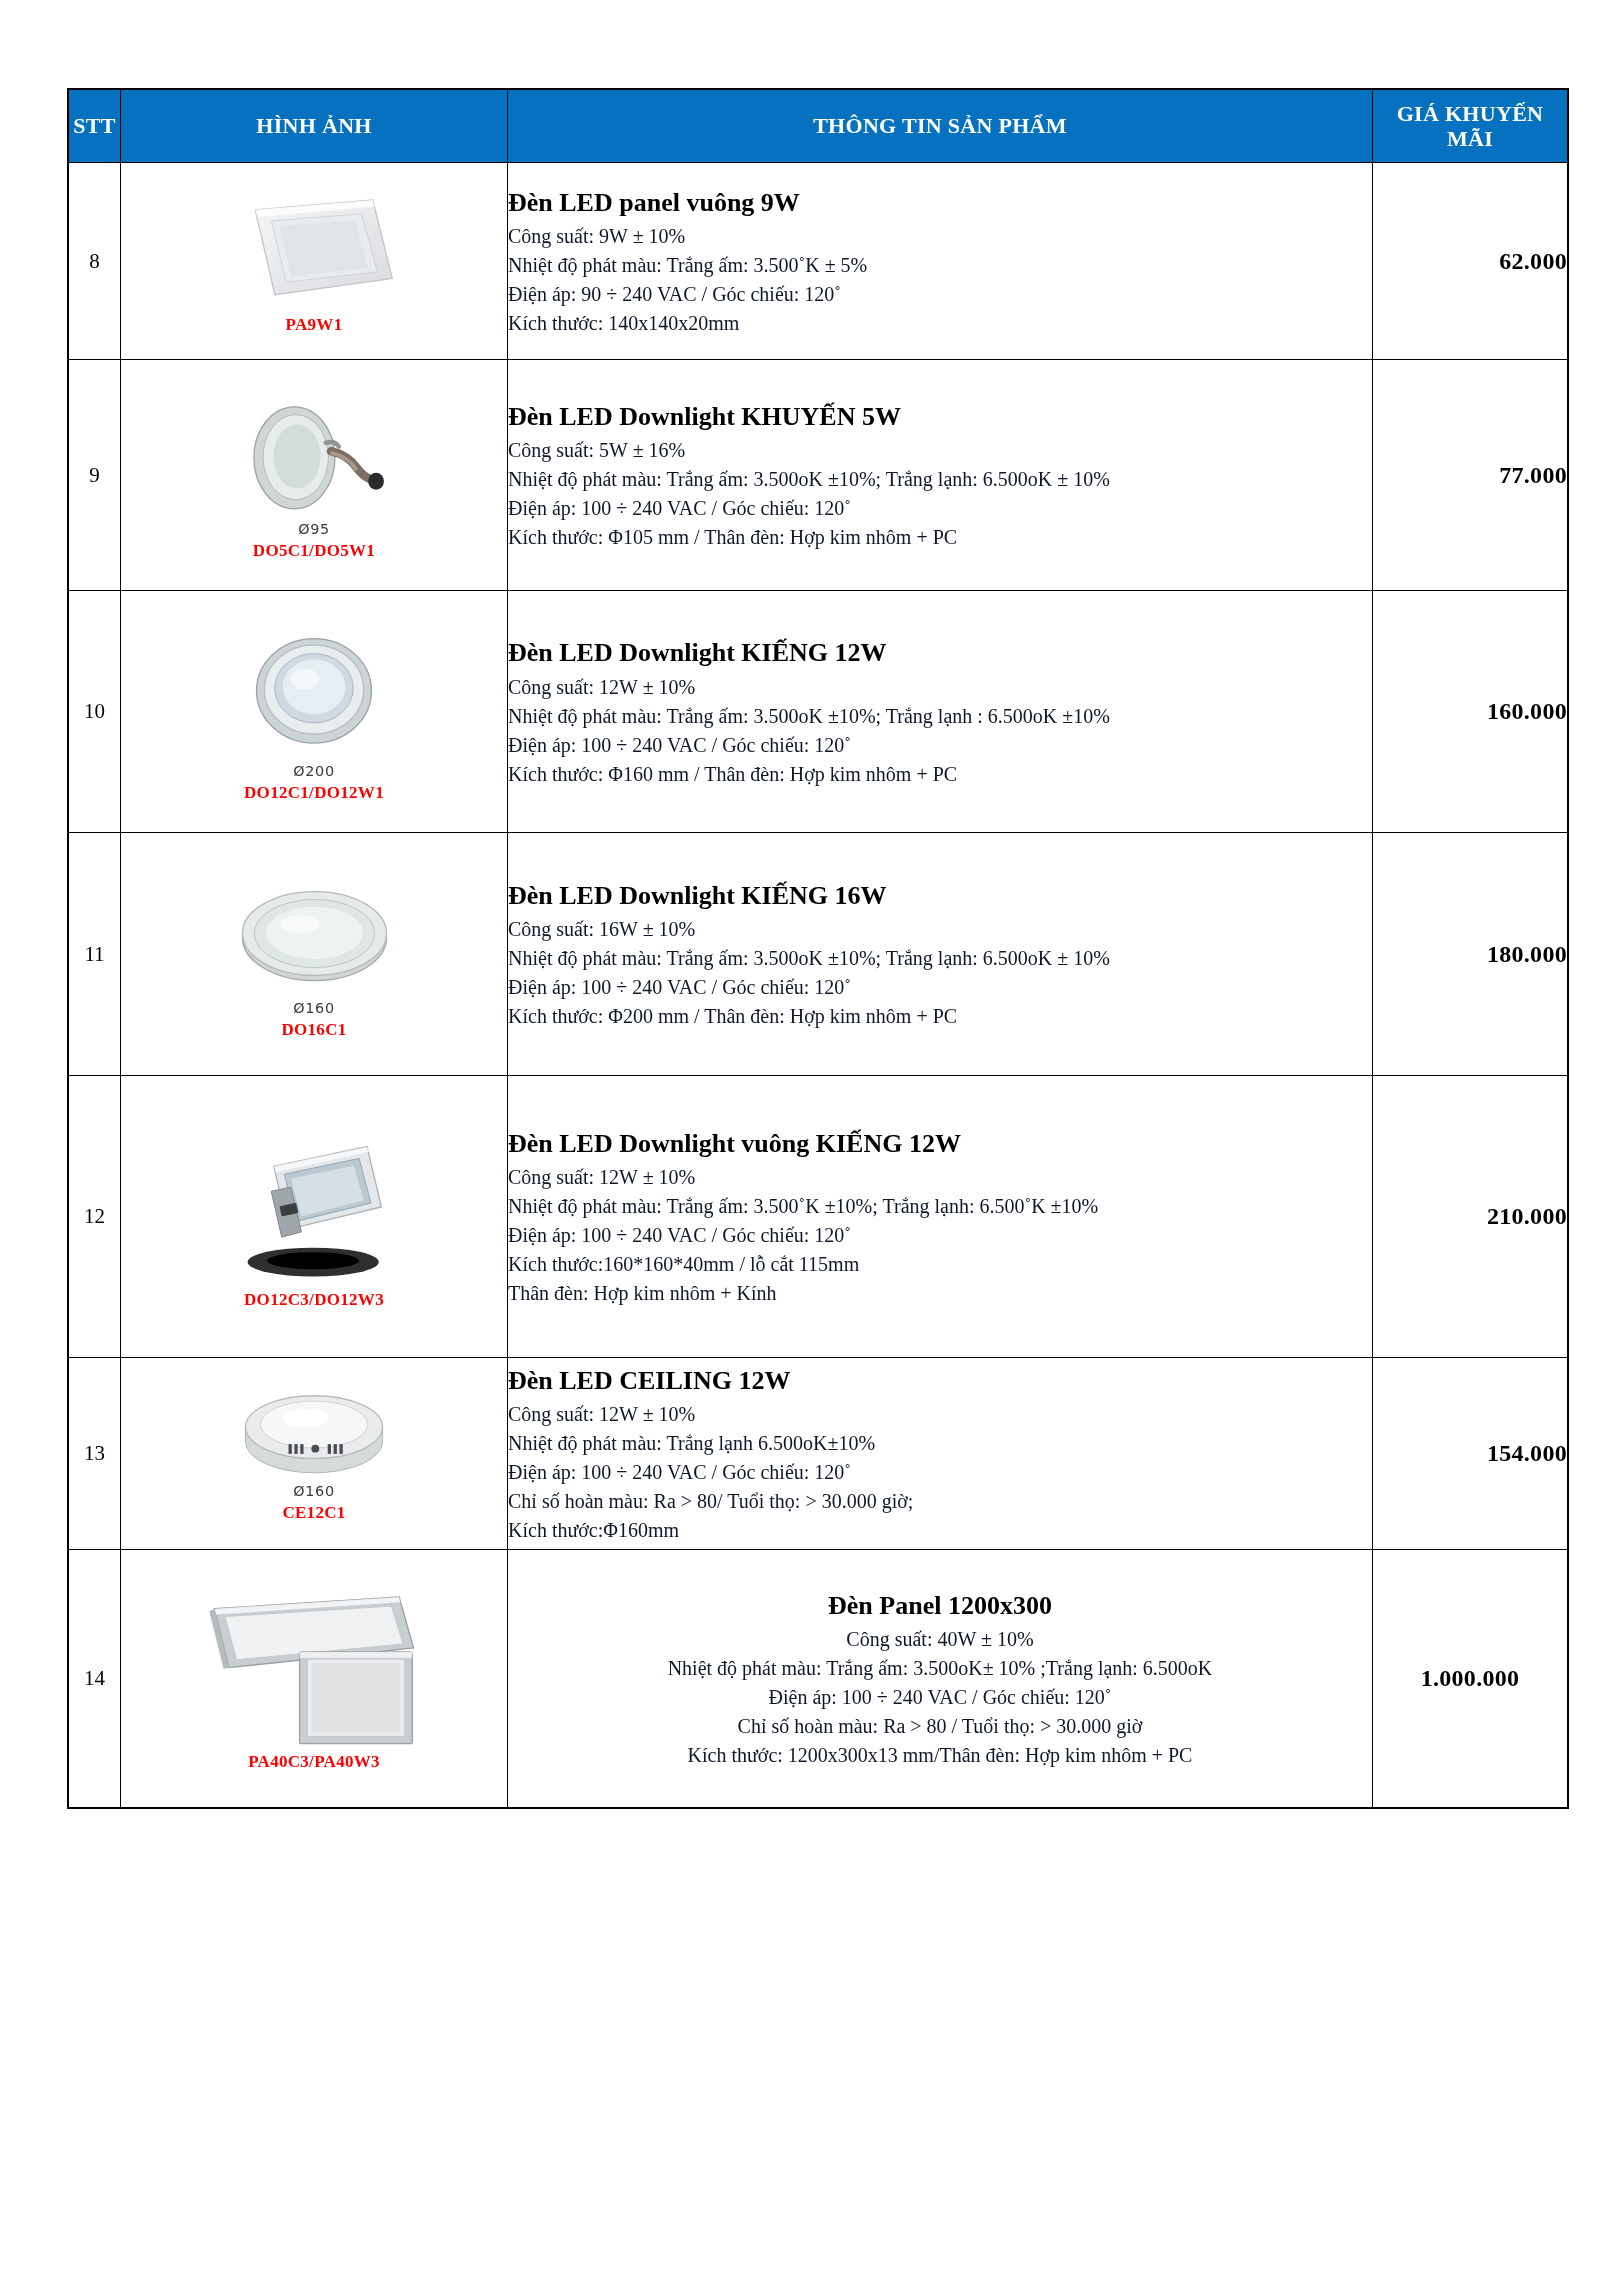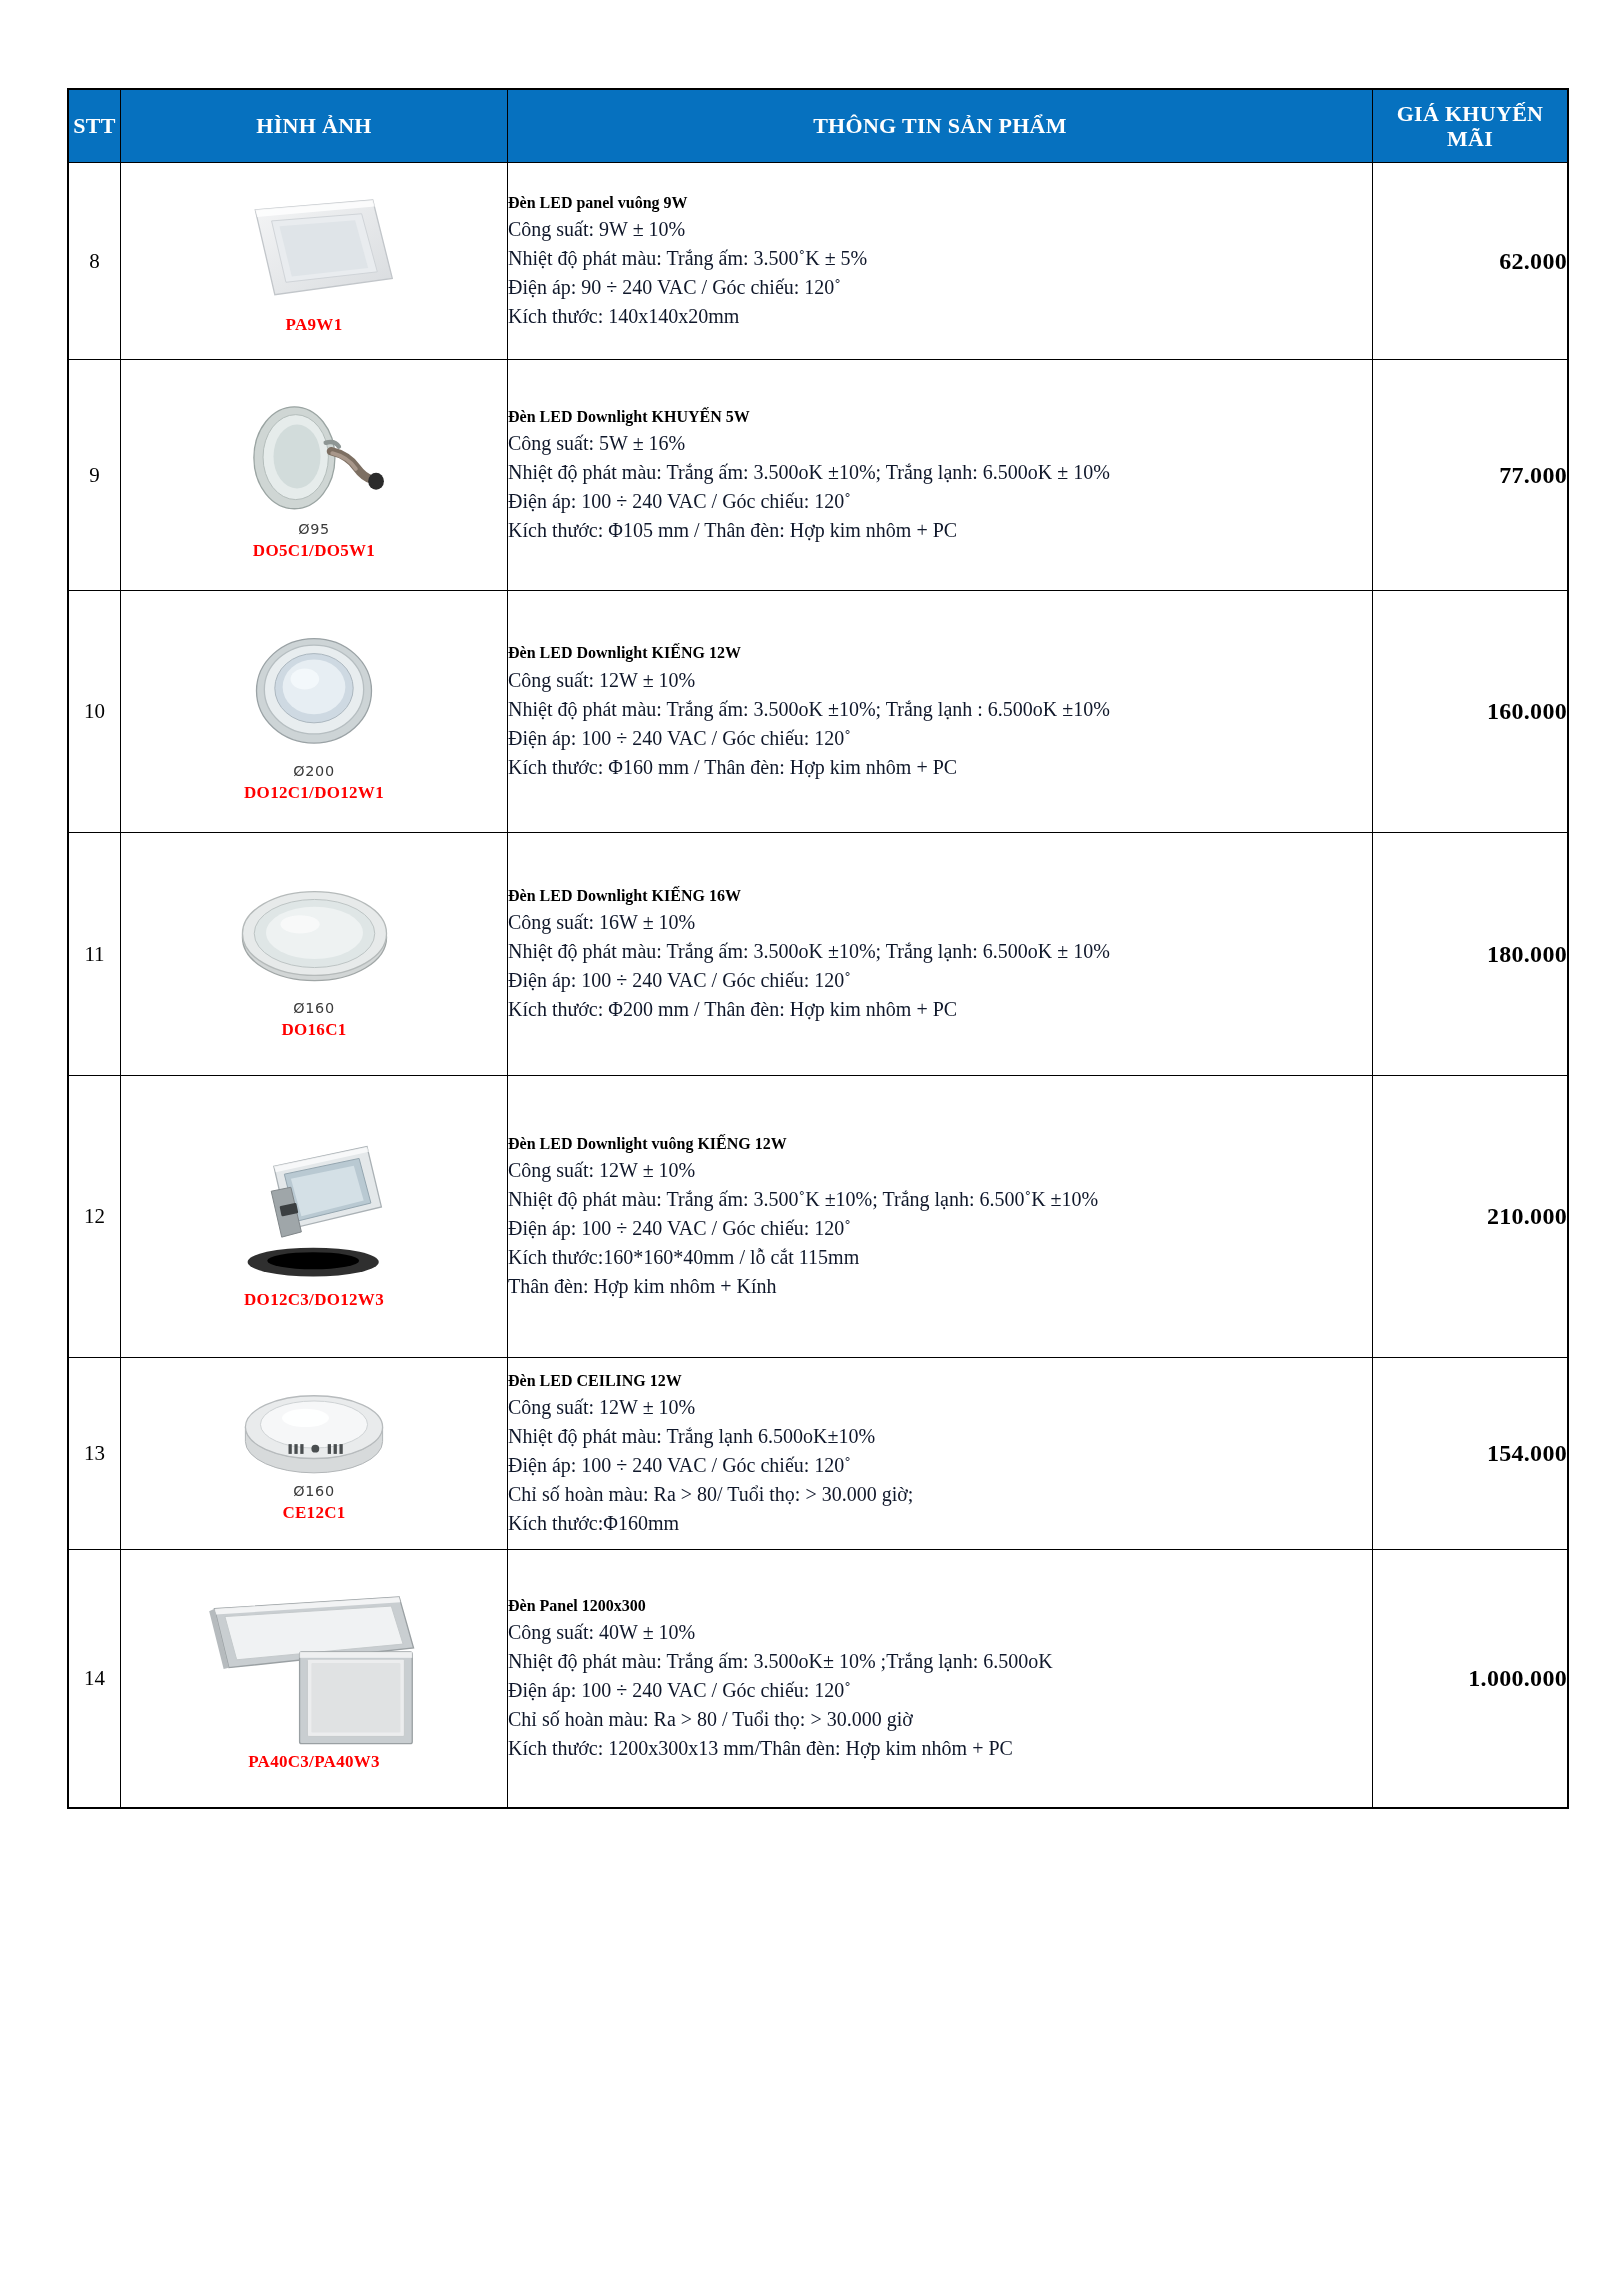--- a/index.html
+++ b/index.html
@@ -72,21 +72,21 @@
   td.cell-price {
     text-align: right;
     padding-right: 22px;
     font-weight: bold;
     font-size: 24px;
     letter-spacing: 0.3px;
   }
 
   .prod-title {
     font-weight: bold;
-    font-size: 16px;
+    font-size: 26px;
     line-height: 1.45;
     margin: 0 0 1.3px 0;
     color: #000;
   }
   .spec-line {
     font-size: 20px;
     line-height: 1.45;
     color: #0f172a;
     white-space: nowrap;
   }
@@ -110,21 +110,21 @@
 
   .fig { display:block; margin: 0 auto; }
 
   
   tr.r8  td { height: 196px; }
   tr.r9  td { height: 230px; }
   tr.r10 td { height: 241px; }
   tr.r11 td { height: 242px; }
   tr.r12 td { height: 281px; }
   tr.r13 td { height: 191px; }
-  tr.r14 td { height: 257px; }
+  tr.r14 td { height: 257px; text-align: center; }
 </style>
 </head>
 <body>
 
 <div class="page">
 <table class="pricelist">
   <thead>
     <tr>
       <th class="col-stt">STT</th>
       <th class="col-img">HÌNH ẢNH</th>

